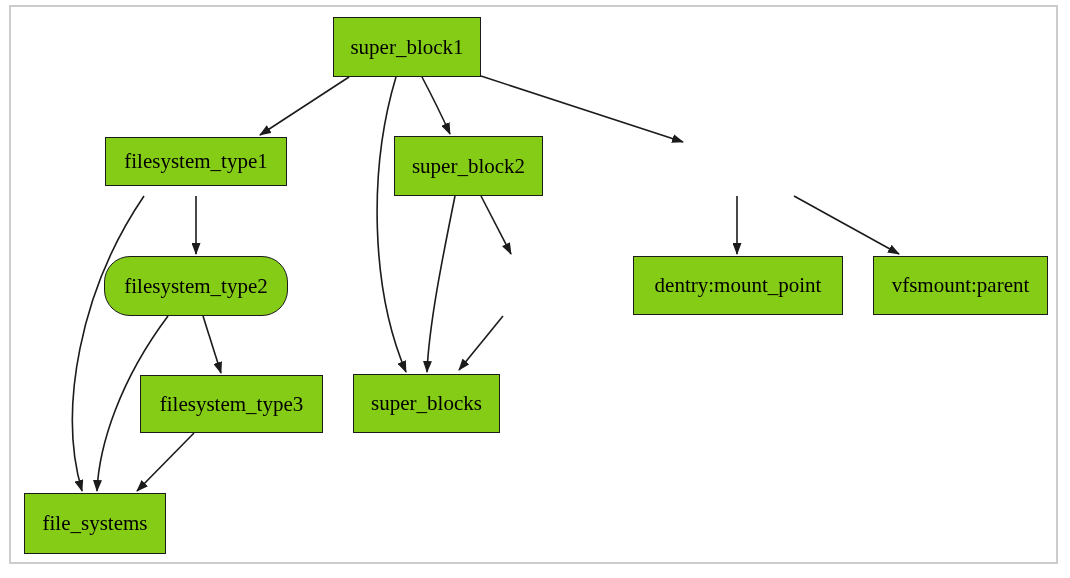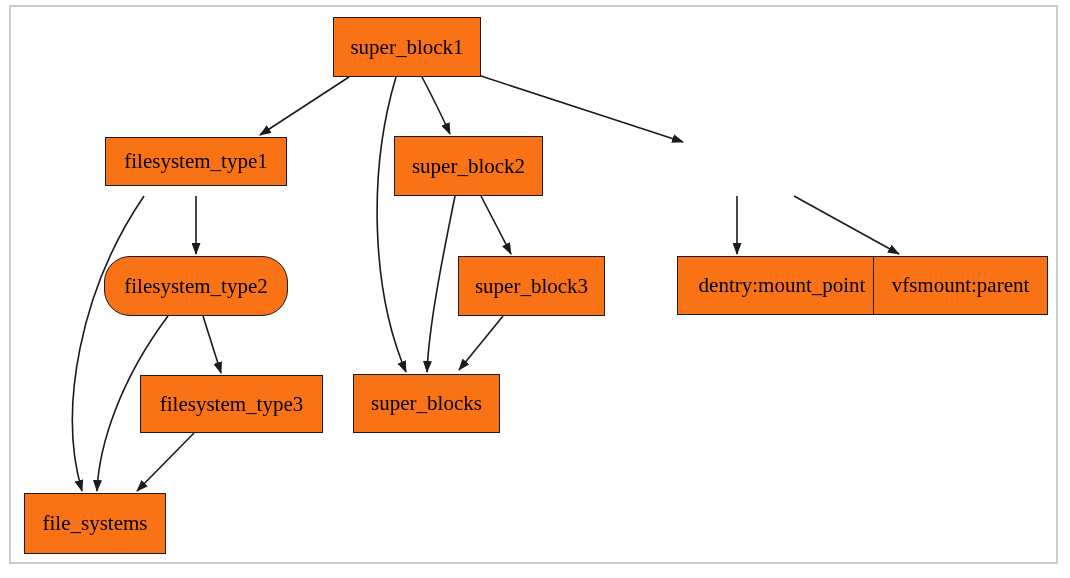--- a/index.html
+++ b/index.html
@@ -36,21 +36,21 @@
   }
   path.edge {
     fill: none;
     stroke: #1b1b1b;
     stroke-width: 1.6;
   }
   .node {
     position: absolute;
     box-sizing: border-box;
     border: 1.5px solid #1b1b1b;
-    background: #f97316;
+    background: #84cc16;
     display: flex;
     align-items: center;
     justify-content: center;
     font-size: 21px;
     color: #000000;
     white-space: nowrap;
   }
 </style>
 </head>
 <body>
@@ -83,24 +83,21 @@
     </div>
     <div class="node" style="left: 105px; top: 137px; width: 182px; height: 49px;">
       <span>filesystem_type1</span>
     </div>
     <div class="node" style="left: 394px; top: 136px; width: 149px; height: 60px;">
       <span>super_block2</span>
     </div>
     <div class="node" style="left: 104px; top: 256px; width: 184px; height: 60px; border-radius: 26px;">
       <span>filesystem_type2</span>
     </div>
-    <div class="node" style="left: 458px; top: 256px; width: 147px; height: 60px;">
-      <span>super_block3</span>
-    </div>
-    <div class="node" style="left: 633px; top: 256px; width: 210px; height: 59px; margin-left: 44px;">
+    <div class="node" style="left: 633px; top: 256px; width: 210px; height: 59px;">
       <span>dentry:mount_point</span>
     </div>
     <div class="node" style="left: 873px; top: 256px; width: 175px; height: 59px;">
       <span>vfsmount:parent</span>
     </div>
     <div class="node" style="left: 140px; top: 375px; width: 183px; height: 58px;">
       <span>filesystem_type3</span>
     </div>
     <div class="node" style="left: 353px; top: 374px; width: 147px; height: 59px;">
       <span>super_blocks</span>

